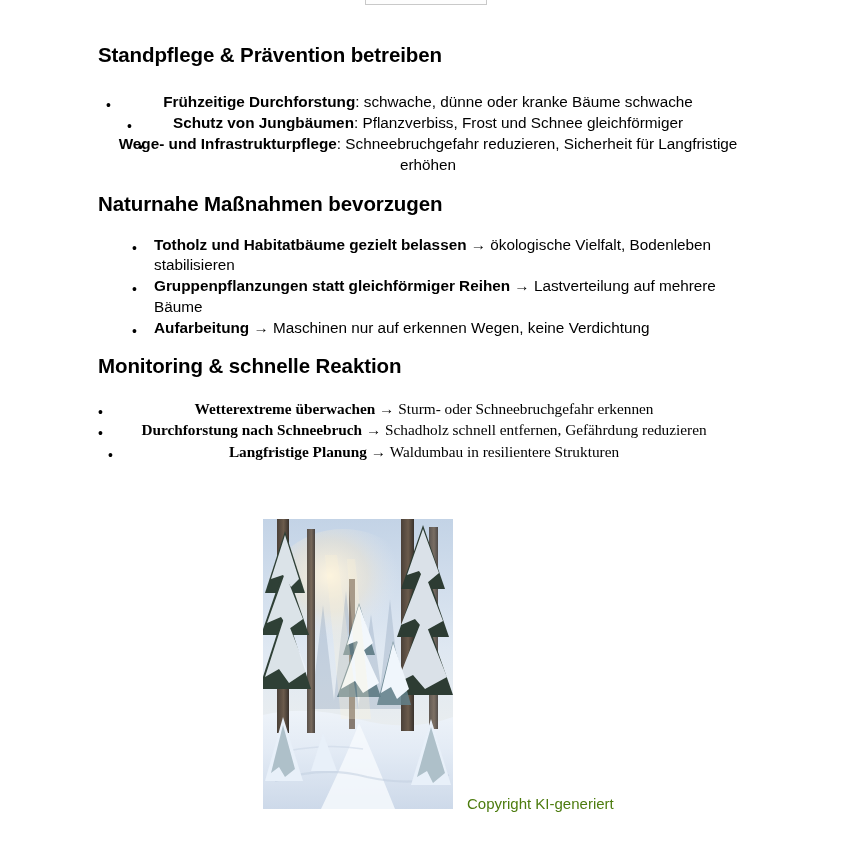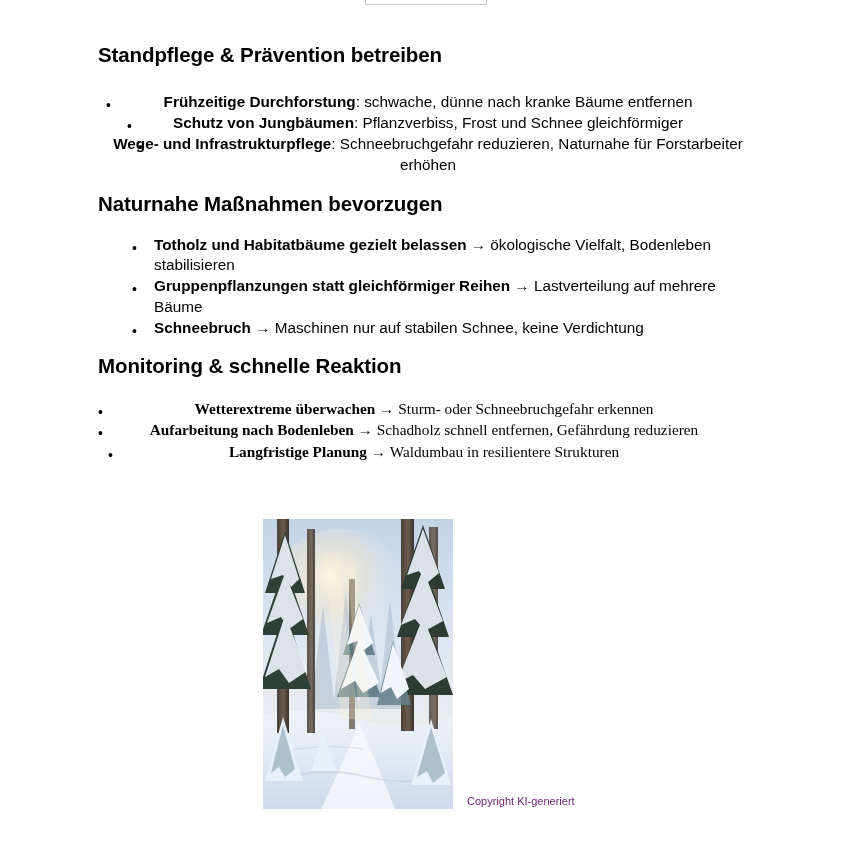--- a/index.html
+++ b/index.html
@@ -134,78 +134,78 @@
     overflow: hidden;
     position: relative;
     background: #cfd9e6;
   }
   .photo svg { display: block; }
 
   .caption {
     position: absolute;
     left: 467px;
     top: 795px;
-    font-size: 11px;
-    color: #701a75;
+    font-size: 15px;
+    color: #4d7c0f;
     white-space: nowrap;
   }
 </style>
 </head>
 <body>
 
 <div class="page">
 
   <div class="top-stub"></div>
 
   <div class="content">
 
     <h2 class="section-heading h1-pos">Standpflege &amp; Prävention betreiben</h2>
 
     <ul class="bullets group1">
       <li>
         <span class="dot">•</span>
-        <span class="txt"><b>Frühzeitige Durchforstung</b><span>: schwache, dünne nach kranke Bäume entfernen</span></span>
+        <span class="txt"><b>Frühzeitige Durchforstung</b><span>: schwache, dünne oder kranke Bäume schwache</span></span>
       </li>
       <li>
         <span class="dot">•</span>
         <span class="txt"><b>Schutz von Jungbäumen</b><span>: Pflanzverbiss, Frost und Schnee gleichförmiger</span></span>
       </li>
       <li>
         <span class="dot">•</span>
-        <span class="txt"><b>Wege- und Infrastrukturpflege</b><span>: Schneebruchgefahr reduzieren, Naturnahe für Forstarbeiter erhöhen</span></span>
+        <span class="txt"><b>Wege- und Infrastrukturpflege</b><span>: Schneebruchgefahr reduzieren, Sicherheit für Langfristige erhöhen</span></span>
       </li>
     </ul>
 
     <h2 class="section-heading h2-pos">Naturnahe Maßnahmen bevorzugen</h2>
 
     <ul class="bullets group2">
       <li>
         <span class="dot">•</span>
         <span class="txt"><b>Totholz und Habitatbäume gezielt belassen</b><span> → ökologische Vielfalt, Bodenleben stabilisieren</span></span>
       </li>
       <li>
         <span class="dot">•</span>
         <span class="txt"><b>Gruppenpflanzungen statt gleichförmiger Reihen</b><span> → Lastverteilung auf mehrere Bäume</span></span>
       </li>
       <li>
         <span class="dot">•</span>
-        <span class="txt"><b>Schneebruch</b><span> → Maschinen nur auf stabilen Schnee, keine Verdichtung</span></span>
+        <span class="txt"><b>Aufarbeitung</b><span> → Maschinen nur auf erkennen Wegen, keine Verdichtung</span></span>
       </li>
     </ul>
 
     <h2 class="section-heading h3-pos">Monitoring &amp; schnelle Reaktion</h2>
 
     <ul class="bullets group3">
       <li>
         <span class="dot">•</span>
         <span class="txt"><b>Wetterextreme überwachen</b><span> → Sturm- oder Schneebruchgefahr erkennen</span></span>
       </li>
       <li>
         <span class="dot">•</span>
-        <span class="txt"><b>Aufarbeitung nach Bodenleben</b><span> → Schadholz schnell entfernen, Gefährdung reduzieren</span></span>
+        <span class="txt"><b>Durchforstung nach Schneebruch</b><span> → Schadholz schnell entfernen, Gefährdung reduzieren</span></span>
       </li>
       <li>
         <span class="dot">•</span>
         <span class="txt"><b>Langfristige Planung</b><span> → Waldumbau in resilientere Strukturen</span></span>
       </li>
     </ul>
 
     <div class="figure">
       <div class="photo">
         <svg width="190" height="290" viewBox="0 0 190 290" xmlns="http://www.w3.org/2000/svg">

